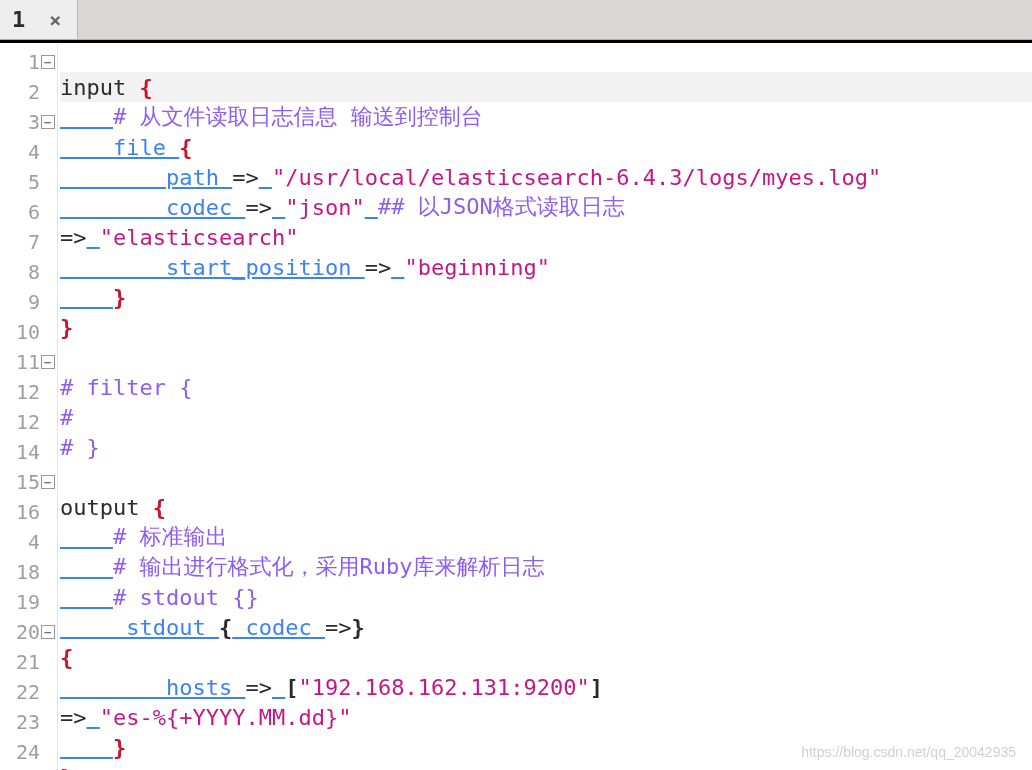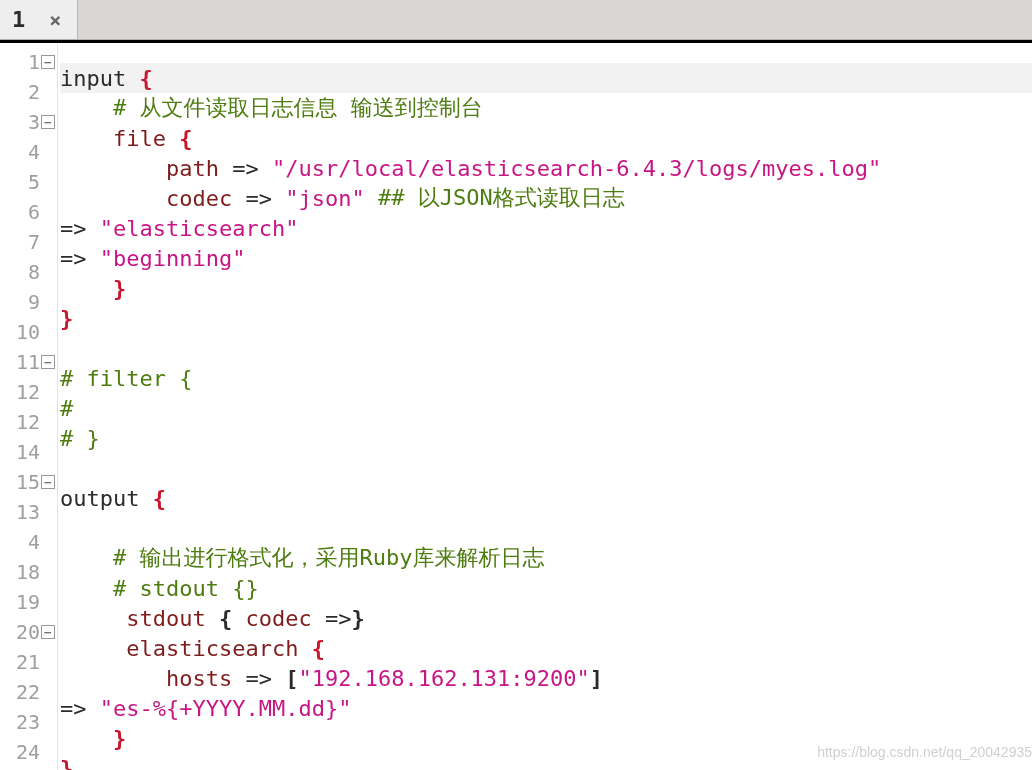--- a/index.html
+++ b/index.html
@@ -71,40 +71,41 @@
     line-height: 1;
     color: #555;
     background: #fff;
   }
   .fold-space { width: 14px; height: 14px; display:inline-block; }
   .code {
     flex: 1;
     padding-top: 20px;
     padding-left: 2px;
     position: relative;
+    margin-top: 9px;
   }
   .code-row {
     height: 30px;
     display: flex;
     align-items: center;
     font-size: 22px;
     white-space: pre;
     color: #2b2b2b;
   }
   .hl-line { background: #f2f2f2; }
   .tok-kw   { color: #2b2b2b; }
   .tok-br   { color: #c8162d; font-weight: 600; }   
   .tok-nbr  { color: #2b2b2b; font-weight: 600; }   
-  .tok-cmt  { color: #4d7c0f; }                     
+  .tok-cmt  { color: #8b5cf6; }                     
   .tok-op   { color: #2b2b2b; }
   .tok-str  { color: #c71585; }                     
-  .tok-id   { color: #7f1d1d; }
+  .tok-id   { color: #3b82f6; text-decoration: underline; }
   .watermark {
     position: absolute;
-    right: 0;
+    right: 16px;
     bottom: 10px;
     font-size: 14px;
     color: #d0d0d0;
     font-family: sans-serif;
   }
 </style>
 </head>
 <body>
 
 <div class="tab-bar">
@@ -170,21 +171,21 @@
       </div>
       <div class="gutter-row">
         <span class="ln">14</span>
         <span class="fold-space"></span>
       </div>
       <div class="gutter-row">
         <span class="ln">15</span>
         <span class="fold">−</span>
       </div>
       <div class="gutter-row">
-        <span class="ln">13</span>
+        <span class="ln">16</span>
         <span class="fold-space"></span>
       </div>
       <div class="gutter-row">
         <span class="ln">4</span>
         <span class="fold-space"></span>
       </div>
       <div class="gutter-row">
         <span class="ln">18</span>
         <span class="fold-space"></span>
       </div>
@@ -213,33 +214,33 @@
         <span class="fold-space"></span>
       </div>
     </div>
   <div class="code" id="code">
     <div class="code-row hl-line"><span class="tok-kw">input </span><span class="tok-br">{</span></div>
       <div class="code-row"><span class="tok-id">    </span><span class="tok-cmt"># 从文件读取日志信息 输送到控制台</span></div>
       <div class="code-row"><span class="tok-id">    file </span><span class="tok-br">{</span></div>
       <div class="code-row"><span class="tok-id">        path </span><span class="tok-op">=&gt;</span><span class="tok-id"> </span><span class="tok-str">"/usr/local/elasticsearch-6.4.3/logs/myes.log"</span></div>
       <div class="code-row"><span class="tok-id">        codec </span><span class="tok-op">=&gt;</span><span class="tok-id"> </span><span class="tok-str">"json"</span><span class="tok-id"> </span><span class="tok-cmt">## 以JSON格式读取日志</span></div>
       <div class="code-row"><span class="tok-op">=&gt;</span><span class="tok-id"> </span><span class="tok-str">"elasticsearch"</span></div>
-      <div class="code-row"><span class="tok-op">=&gt;</span><span class="tok-id"> </span><span class="tok-str">"beginning"</span></div>
+      <div class="code-row"><span class="tok-id">        start_position </span><span class="tok-op">=&gt;</span><span class="tok-id"> </span><span class="tok-str">"beginning"</span></div>
       <div class="code-row"><span class="tok-id">    </span><span class="tok-br">}</span></div>
       <div class="code-row"><span class="tok-br">}</span></div>
       <div class="code-row"><span class="tok-id"></span></div>
       <div class="code-row"><span class="tok-cmt"># filter {</span></div>
       <div class="code-row"><span class="tok-cmt">#</span></div>
       <div class="code-row"><span class="tok-cmt"># }</span></div>
       <div class="code-row"><span class="tok-id"></span></div>
       <div class="code-row"><span class="tok-kw">output </span><span class="tok-br">{</span></div>
-      <div class="code-row"><span class="tok-id">    </span></div>
+      <div class="code-row"><span class="tok-id">    </span><span class="tok-cmt"># 标准输出</span></div>
       <div class="code-row"><span class="tok-id">    </span><span class="tok-cmt"># 输出进行格式化，采用Ruby库来解析日志</span></div>
       <div class="code-row"><span class="tok-id">    </span><span class="tok-cmt"># stdout {}</span></div>
       <div class="code-row"><span class="tok-id">     stdout </span><span class="tok-nbr">{</span><span class="tok-id"> codec </span><span class="tok-op">=&gt;</span><span class="tok-nbr">}</span></div>
-      <div class="code-row"><span class="tok-id">     elasticsearch </span><span class="tok-br">{</span></div>
+      <div class="code-row"><span class="tok-br">{</span></div>
       <div class="code-row"><span class="tok-id">        hosts </span><span class="tok-op">=&gt;</span><span class="tok-id"> </span><span class="tok-nbr">[</span><span class="tok-str">"192.168.162.131:9200"</span><span class="tok-nbr">]</span></div>
       <div class="code-row"><span class="tok-op">=&gt;</span><span class="tok-id"> </span><span class="tok-str">"es-%{+YYYY.MM.dd}"</span></div>
       <div class="code-row"><span class="tok-id">    </span><span class="tok-br">}</span></div>
       <div class="code-row"><span class="tok-br">}</span></div>
       <div class="watermark">https://blog.csdn.net/qq_20042935</div>
   </div>
 </div>
 
 </body></html>

